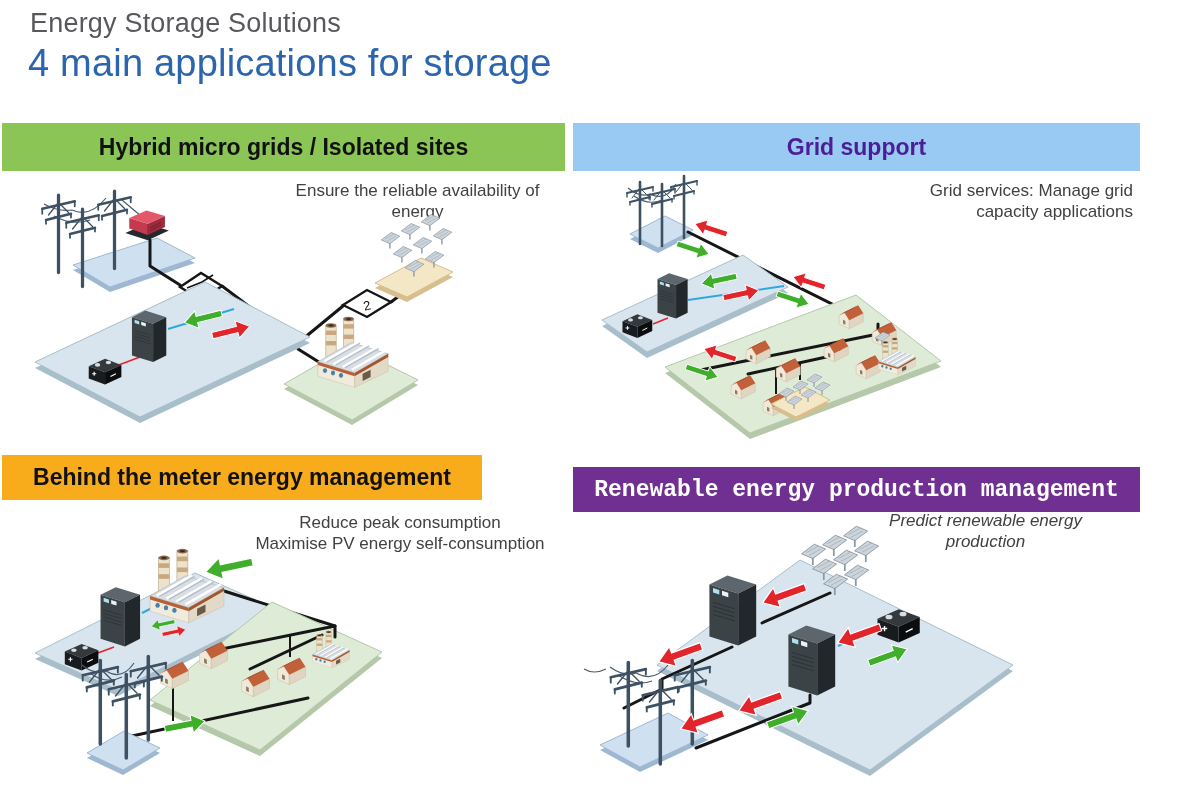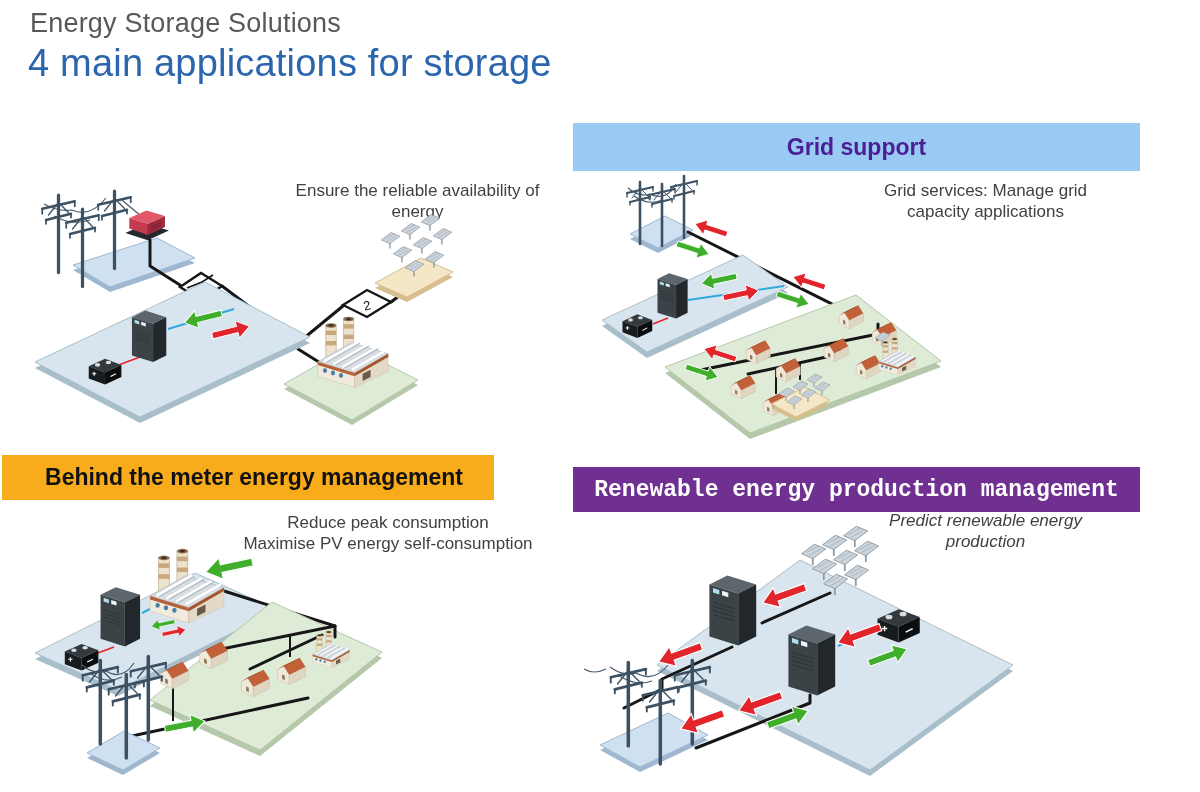--- a/index.html
+++ b/index.html
@@ -4,26 +4,26 @@
 <style>
   html,body{margin:0;padding:0;background:#fff;}
   .slide{position:relative;width:1200px;height:792px;background:#ffffff;overflow:hidden;
          font-family:"Liberation Sans",sans-serif;border-radius:8px;}
   .kicker{position:absolute;left:30px;top:8px;font-size:27px;font-weight:400;letter-spacing:.2px;}
   .title{position:absolute;left:28px;top:42px;font-size:38px;font-weight:400;letter-spacing:.2px;text-align:center;}
   .panel-header{position:absolute;display:flex;align-items:center;justify-content:center;
                 font-weight:bold;font-size:23px;}
   #ph-1{left:2px;top:123px;width:563px;height:48px;}
   #ph-2{left:573px;top:123px;width:567px;height:48px;}
-  #ph-3{left:2px;top:455px;width:480px;height:45px;padding-left:12px;}
+  #ph-3{left:2px;top:455px;width:480px;height:45px;}
   #ph-4{left:573px;top:467px;width:567px;height:45px;font-family:Liberation Mono, monospace;}
   .desc{position:absolute;font-size:17px;line-height:21px;color:#414141;text-align:center;}
   #d-1{left:270px;top:180px;width:295px;}
-  #d-2{left:838px;top:180px;width:295px;}
-  #d-3{left:228px;top:512px;width:320px;}
+  #d-2{left:838px;top:180px;width:295px;text-align:right;}
+  #d-3{left:240px;top:512px;width:320px;}
   #d-4{left:838px;top:510px;width:295px;font-style:italic;}
   svg.scene{position:absolute;overflow:visible;}
   #sc-1{left:10px;top:178px;}
   #sc-2{left:578px;top:172px;}
   #sc-3{left:10px;top:505px;}
   #sc-4{left:578px;top:505px;}
   .powerline{stroke:#161616;stroke-width:3;fill:none;stroke-linejoin:round;stroke-linecap:round;}
   .stub{stroke:#161616;stroke-width:2;fill:none;}
   .wire{stroke:#4A5C6E;stroke-width:1.2;fill:none;}
   .blueline{stroke:#2FA8E0;stroke-width:2;fill:none;}
@@ -113,20 +113,21 @@
     </g>
     <path id="sym-arrow" d="M48,8 L16,8 L16,1 L0,12 L16,23 L16,16 L48,16 Z"></path>
   </defs>
 </svg>
 
 <div class="slide" style="--green: #3FAE2A; --red: #E2242B;">
 
   <div class="kicker" style="color: rgb(87, 88, 91);">Energy Storage Solutions</div>
   <div class="title" style="color: rgb(42, 101, 173);">4 main applications for storage</div>
 
+  <div id="ph-1" class="panel-header" style="background-color: rgb(139, 197, 86); color: rgb(17, 17, 17);">Hybrid micro grids / Isolated sites</div>
   <div id="ph-2" class="panel-header" style="background-color: rgb(153, 202, 244); color: #4c1d95;">Grid support</div>
   <div id="ph-3" class="panel-header" style="background-color: rgb(248, 172, 27); color: rgb(17, 17, 17);">Behind the meter energy management</div>
   <div id="ph-4" class="panel-header" style="background-color: rgb(112, 48, 145); color: rgb(255, 255, 255);">Renewable energy production management</div>
 
   <div id="d-1" class="desc">
     <div>Ensure the reliable availability of</div>
     <div>energy</div>
   </div>
   <div id="d-2" class="desc">
     <div>Grid services: Manage grid</div>

